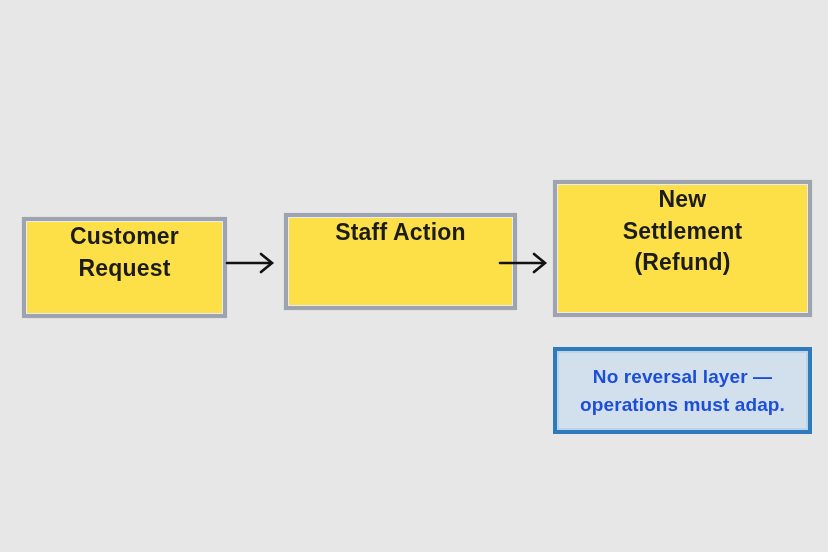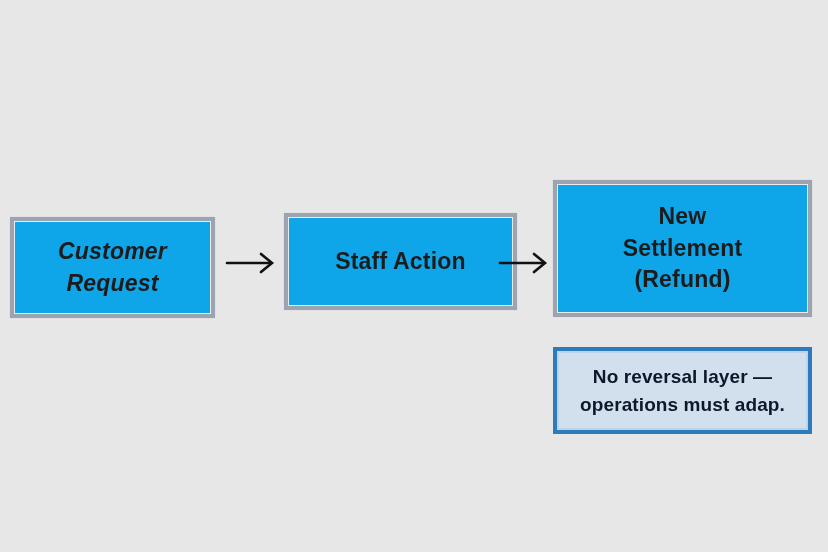--- a/index.html
+++ b/index.html
@@ -11,37 +11,36 @@
   .canvas {
     position: relative;
     width: 828px;
     height: 552px;
     background: #e7e7e7;
     overflow: hidden;
   }
   .node {
     position: absolute;
     box-sizing: border-box;
-    background: #0ea5e9;
+    background: #fde047;
     border: 4px solid #9da4af;
     box-shadow: inset 0 0 0 1px #e8ebef, 0 0 1px rgba(0,0,0,0.15);
     display: flex;
-    align-items: center;
     justify-content: center;
     text-align: center;
   }
   .node-label {
     white-space: pre-line;
     font-weight: 700;
     font-size: 23px;
     line-height: 1.38;
     color: #1c1c1c;
     letter-spacing: 0.2px;
   }
-  .node-1 { left: 10px;  top: 217px; width: 205px; height: 101px; font-style: italic; }
+  .node-1 { left: 22px;  top: 217px; width: 205px; height: 101px; }
   .node-2 { left: 284px; top: 213px; width: 233px; height: 97px;  }
   .node-3 { left: 553px; top: 180px; width: 259px; height: 137px; }
   .arrow {
     position: absolute;
     width: 54px;
     height: 30px;
   }
   .arrow-1 { left: 223px; top: 248px; }
   .arrow-2 { left: 496px; top: 248px; }
   .arrow line, .arrow polyline {
@@ -64,21 +63,21 @@
     display: flex;
     align-items: center;
     justify-content: center;
     text-align: center;
   }
   .note-label {
     white-space: pre-line;
     font-weight: 700;
     font-size: 19px;
     line-height: 1.45;
-    color: #0f172a;
+    color: #1d4ed8;
     letter-spacing: 0.1px;
   }
 </style>
 </head>
 <body>
 
 <div class="canvas">
 
   <div class="node node-1">
     <span class="node-label">Customer

